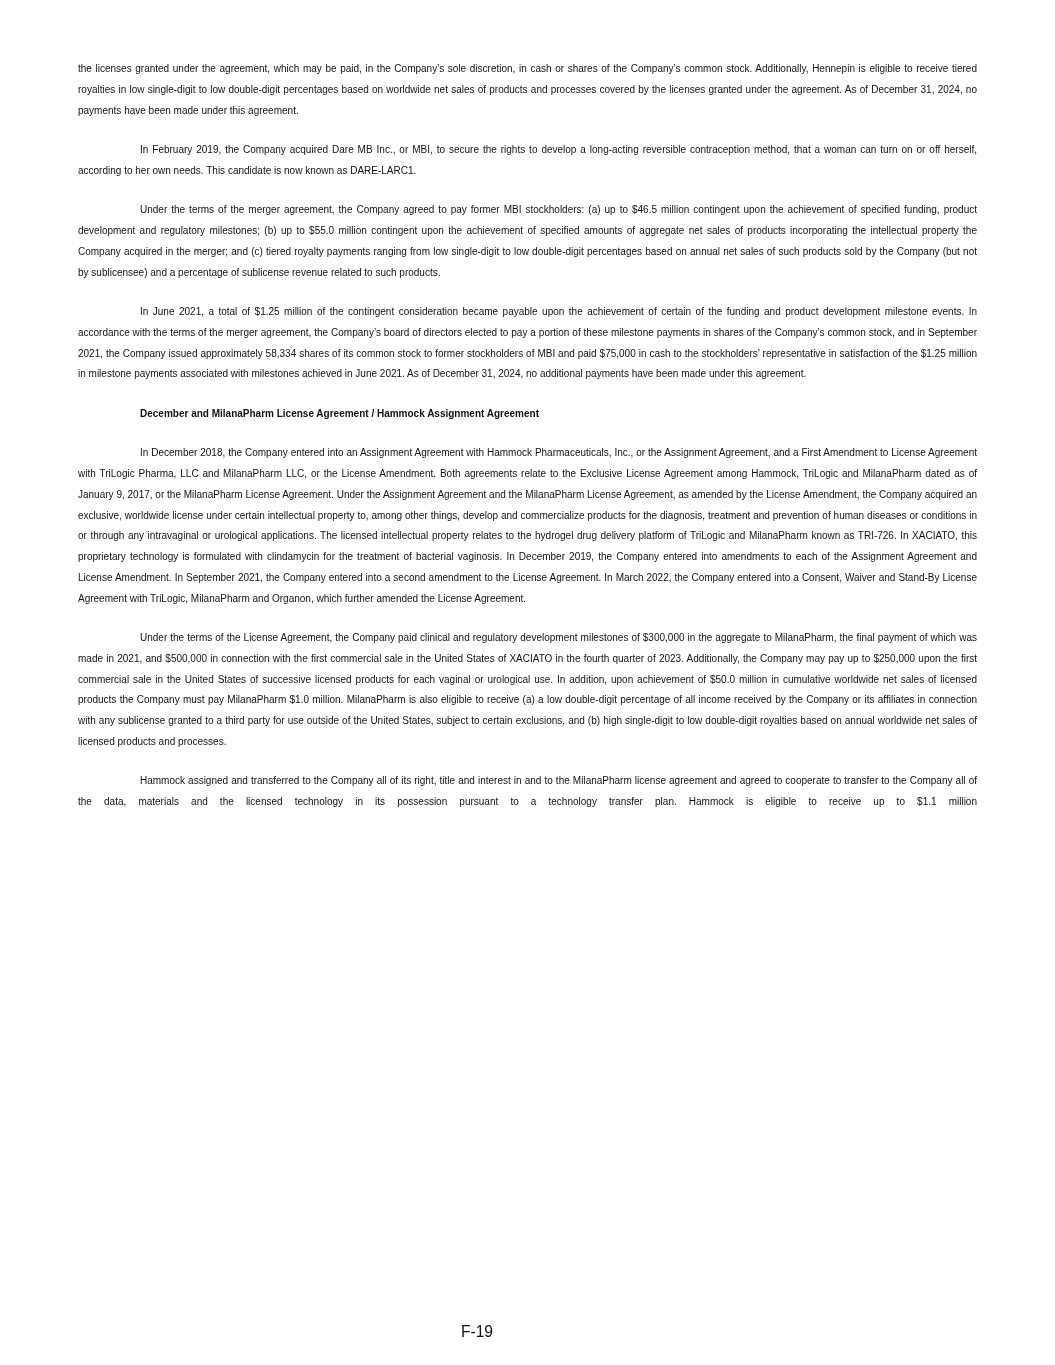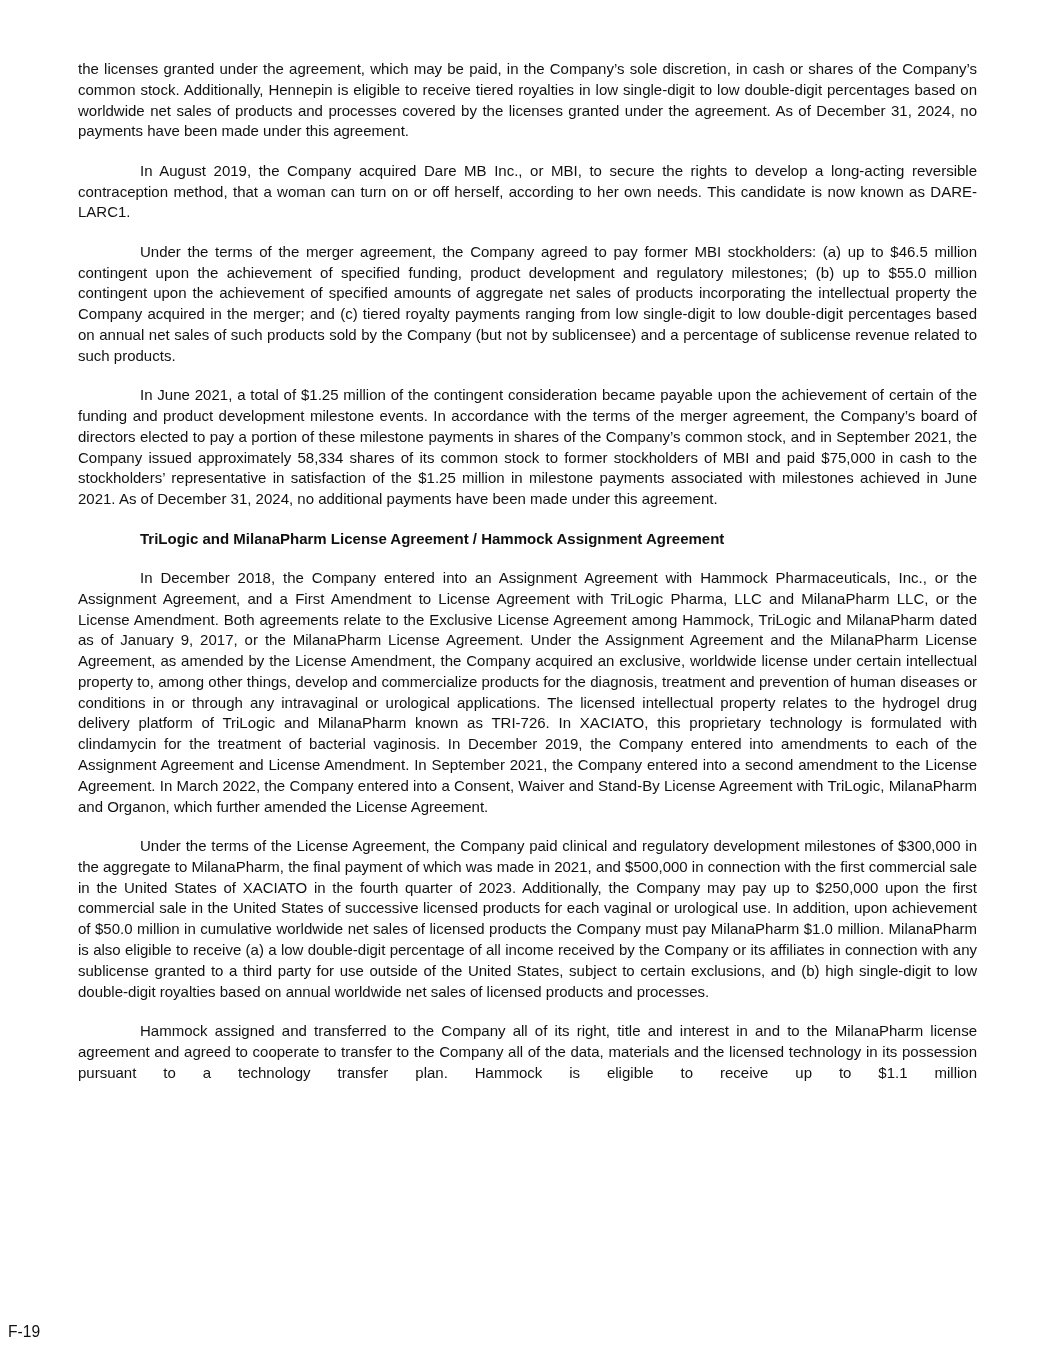--- a/index.html
+++ b/index.html
@@ -13,61 +13,60 @@
       position: relative;
       overflow: hidden;
       color: #111111;
       font-family: "Liberation Sans", sans-serif;
     }
     .page {
       position: absolute;
       left: 78px;
       top: 59px;
       width: 899px;
-      font-size: 15px;
+      font-size: 10px;
       line-height: 20.8px;
     }
     .para {
       margin: 0 0 18.6px 0;
       text-align: justify;
       text-indent: 0;
     }
     .para.indent {
       text-indent: 62px;
     }
     .heading {
       margin: 0 0 18.6px 0;
       padding-left: 62px;
       font-weight: bold;
     }
     .page-number {
       position: absolute;
       left: 0;
       width: 954px;
       top: 1322px;
-      text-align: left;
+      text-align: center;
       font-size: 15.6px;
       line-height: 20px;
-      margin-left: 8px;
     }
   </style>
 </head>
 <body>
 
 <div class="page">
   <p class="para">the licenses granted under the agreement, which may be paid, in the Company’s sole discretion, in cash or shares of the Company’s common stock. Additionally, Hennepin is eligible to receive tiered royalties in low single-digit to low double-digit percentages based on worldwide net sales of products and processes covered by the licenses granted under the agreement. As of December 31, 2024, no payments have been made under this agreement.</p>
 
 
-  <p class="para indent">In August 2019, the Company acquired Dare MB Inc., or MBI, to secure the rights to develop a long-acting reversible contraception method, that a woman can turn on or off herself, according to her own needs. This candidate is now known as DARE-LARC1.</p>
+  <p class="para indent">In February 2019, the Company acquired Dare MB Inc., or MBI, to secure the rights to develop a long-acting reversible contraception method, that a woman can turn on or off herself, according to her own needs. This candidate is now known as DARE-LARC1.</p>
 
   <p class="para indent">Under the terms of the merger agreement, the Company agreed to pay former MBI stockholders: (a) up to $46.5 million contingent upon the achievement of specified funding, product development and regulatory milestones; (b) up to $55.0 million contingent upon the achievement of specified amounts of aggregate net sales of products incorporating the intellectual property the Company acquired in the merger; and (c) tiered royalty payments ranging from low single-digit to low double-digit percentages based on annual net sales of such products sold by the Company (but not by sublicensee) and a percentage of sublicense revenue related to such products.</p>
 
   <p class="para indent">In June 2021, a total of $1.25 million of the contingent consideration became payable upon the achievement of certain of the funding and product development milestone events. In accordance with the terms of the merger agreement, the Company’s board of directors elected to pay a portion of these milestone payments in shares of the Company’s common stock, and in September 2021, the Company issued approximately 58,334 shares of its common stock to former stockholders of MBI and paid $75,000 in cash to the stockholders’ representative in satisfaction of the $1.25 million in milestone payments associated with milestones achieved in June 2021. As of December 31, 2024, no additional payments have been made under this agreement.</p>
 
-  <div class="heading">TriLogic and MilanaPharm License Agreement / Hammock Assignment Agreement</div>
+  <div class="heading">December and MilanaPharm License Agreement / Hammock Assignment Agreement</div>
 
   <p class="para indent">In December 2018, the Company entered into an Assignment Agreement with Hammock Pharmaceuticals, Inc., or the Assignment Agreement, and a First Amendment to License Agreement with TriLogic Pharma, LLC and MilanaPharm LLC, or the License Amendment. Both agreements relate to the Exclusive License Agreement among Hammock, TriLogic and MilanaPharm dated as of January 9, 2017, or the MilanaPharm License Agreement. Under the Assignment Agreement and the MilanaPharm License Agreement, as amended by the License Amendment, the Company acquired an exclusive, worldwide license under certain intellectual property to, among other things, develop and commercialize products for the diagnosis, treatment and prevention of human diseases or conditions in or through any intravaginal or urological applications. The licensed intellectual property relates to the hydrogel drug delivery platform of TriLogic and MilanaPharm known as TRI-726. In XACIATO, this proprietary technology is formulated with clindamycin for the treatment of bacterial vaginosis. In December 2019, the Company entered into amendments to each of the Assignment Agreement and License Amendment. In September 2021, the Company entered into a second amendment to the License Agreement. In March 2022, the Company entered into a Consent, Waiver and Stand-By License Agreement with TriLogic, MilanaPharm and Organon, which further amended the License Agreement.</p>
 
   <p class="para indent">Under the terms of the License Agreement, the Company paid clinical and regulatory development milestones of $300,000 in the aggregate to MilanaPharm, the final payment of which was made in 2021, and $500,000 in connection with the first commercial sale in the United States of XACIATO in the fourth quarter of 2023. Additionally, the Company may pay up to $250,000 upon the first commercial sale in the United States of successive licensed products for each vaginal or urological use. In addition, upon achievement of $50.0 million in cumulative worldwide net sales of licensed products the Company must pay MilanaPharm $1.0 million. MilanaPharm is also eligible to receive (a) a low double-digit percentage of all income received by the Company or its affiliates in connection with any sublicense granted to a third party for use outside of the United States, subject to certain exclusions, and (b) high single-digit to low double-digit royalties based on annual worldwide net sales of licensed products and processes.</p>
 
   <p class="para indent" style="text-align-last: justify;">Hammock assigned and transferred to the Company all of its right, title and interest in and to the MilanaPharm license agreement and agreed to cooperate to transfer to the Company all of the data, materials and the licensed technology in its possession pursuant to a technology transfer plan. Hammock is eligible to receive up to $1.1 million</p>
 </div>
 
 <div class="page-number">F-19</div>
 

